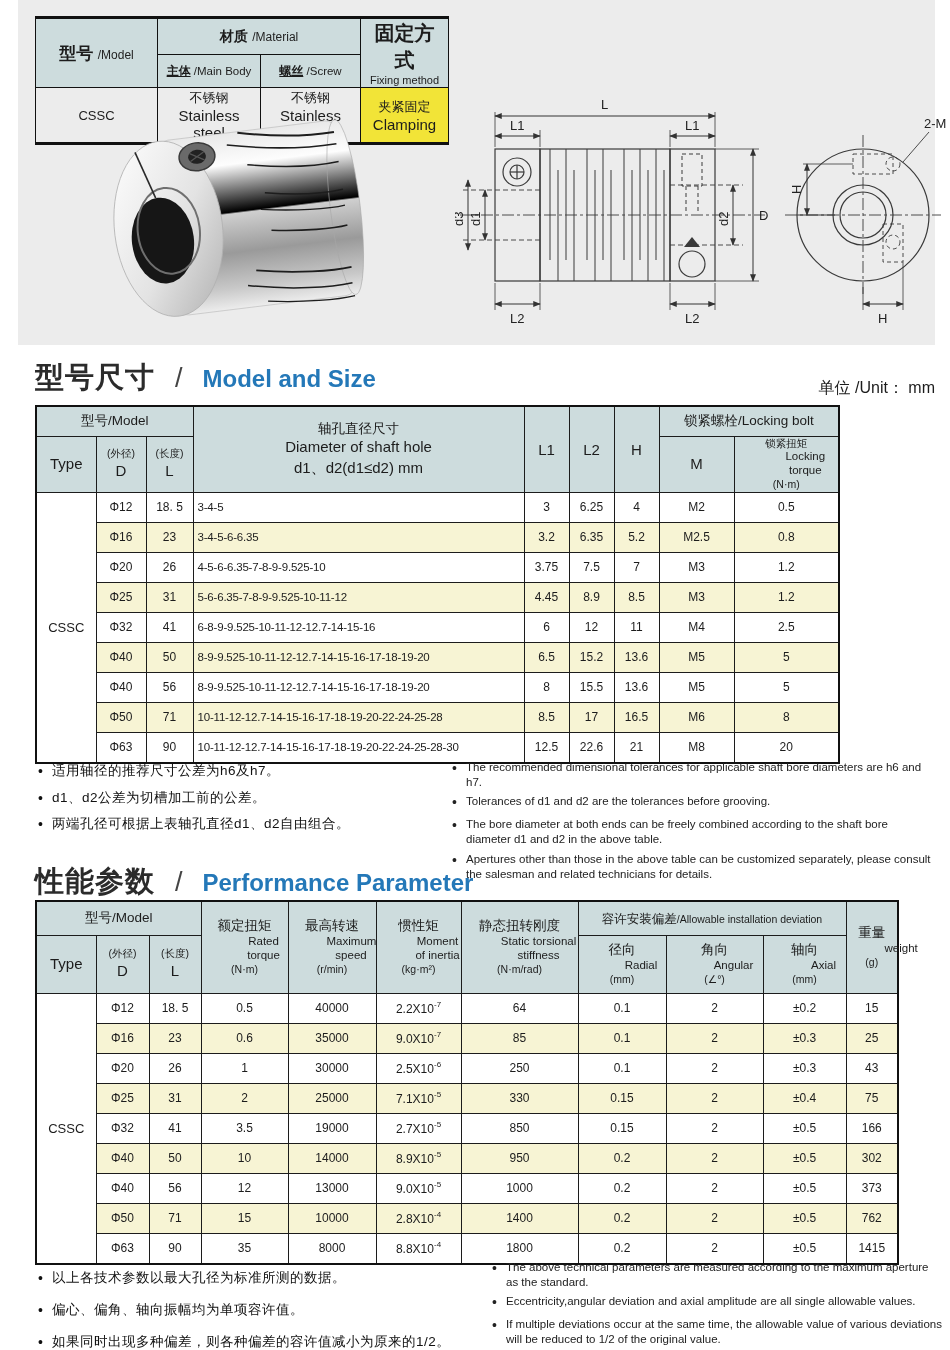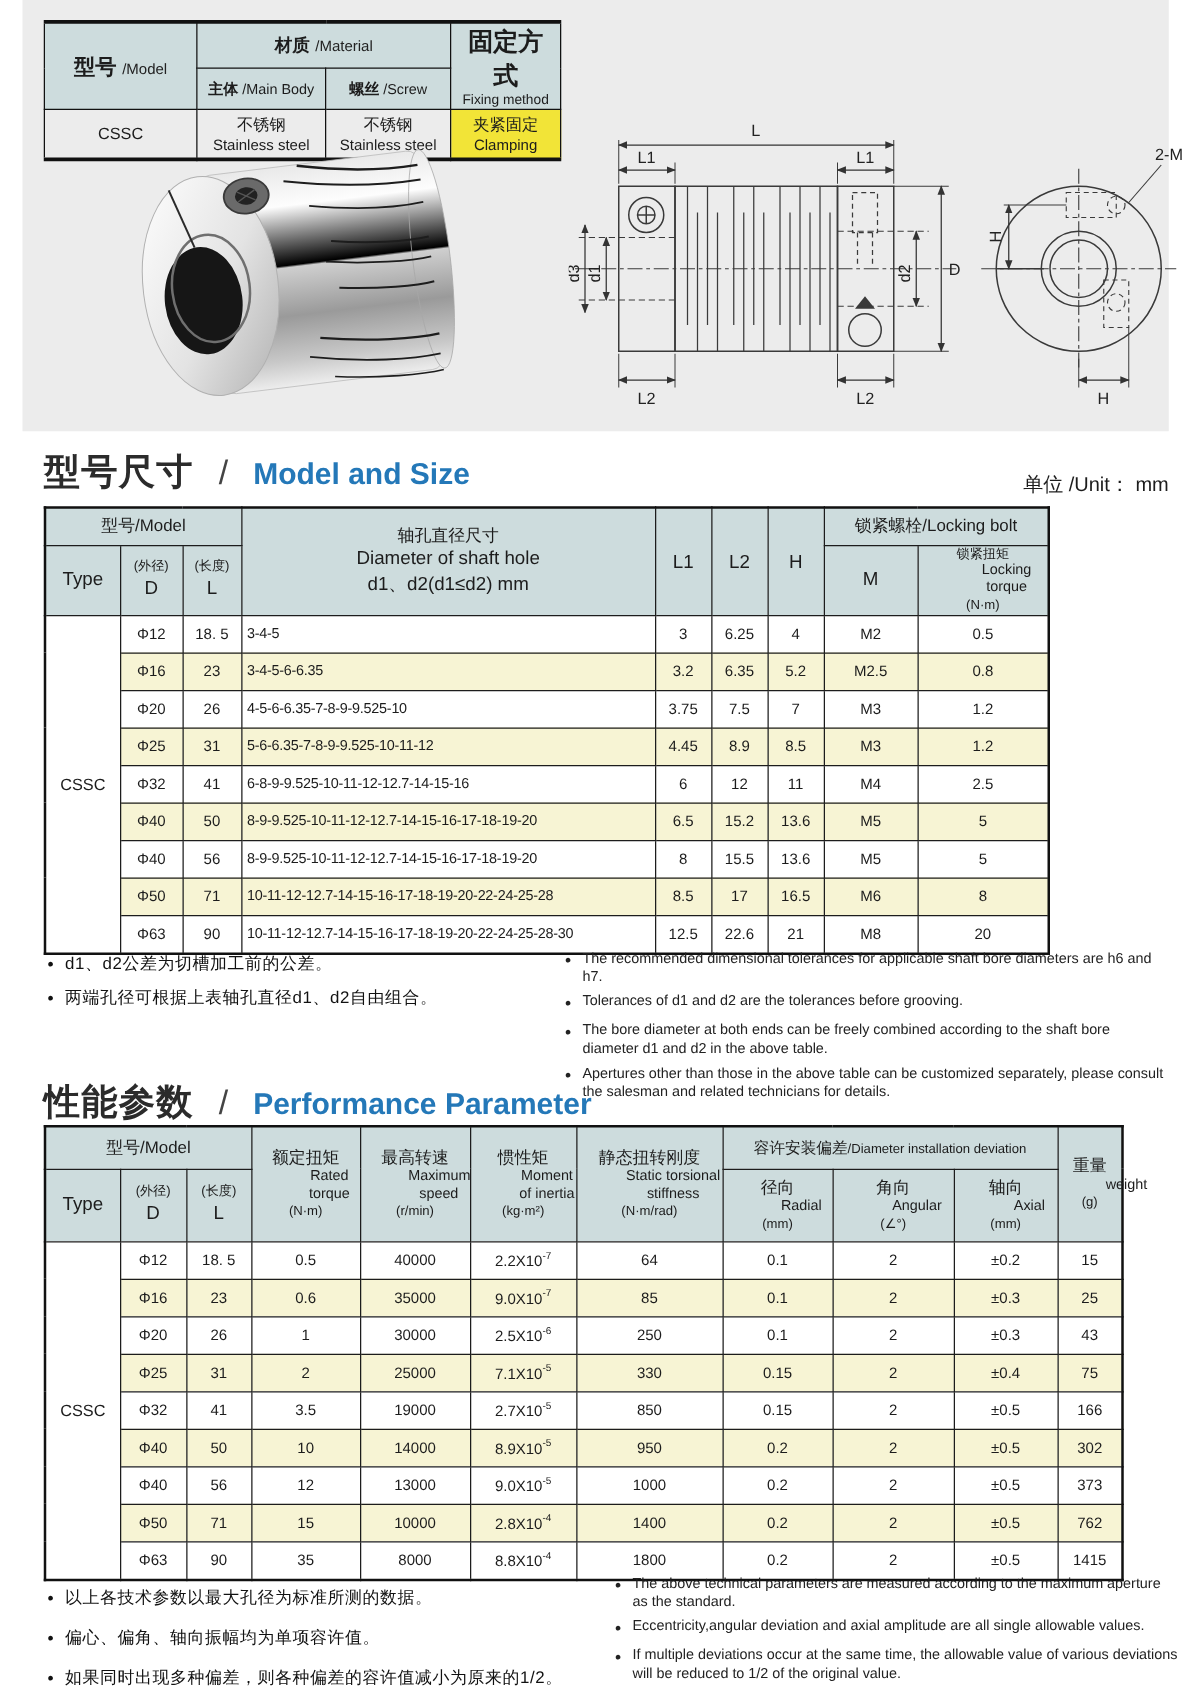--- a/index.html
+++ b/index.html
@@ -9,23 +9,23 @@
   .hero{position:absolute;left:18px;top:0;width:917px;height:345px;background:#ececec;}
   .info-table{position:absolute;left:17px;top:16px;border-collapse:collapse;table-layout:fixed;
               border-top:3px solid #111;border-bottom:3px solid #111;}
   .info-table td{border:1.5px solid #111;text-align:center;vertical-align:middle;padding:1px 4px;}
   .info-table tr.hrow td{background:#cddcdd;}
   .info-table td.fix-h,.info-table td.fix-b{background:#f2e437;}
   .info-table .big-cn{font-size:17px;font-weight:bold;}
   .info-table .mid-cn{font-size:14px;font-weight:bold;}
   .info-table .sm-en{font-size:12px;color:#222;}
   .info-table .sub{font-size:11.5px;}
-  .info-table .sub b{font-size:12px;}
+  .info-table .sub b{font-size:12px;text-decoration:underline;}
   .info-table .body-cn{font-size:13px;}
-  .info-table .body-en{font-size:12px;}
+  .info-table .body-en{font-size:15px;}
   .hero svg text{font-family:"Liberation Sans",sans-serif;}
   .photo{position:absolute;left:22px;top:100px;}
   .drawing{position:absolute;left:437px;top:92px;}
   
   .sec-title{position:absolute;display:flex;align-items:baseline;gap:20px;white-space:nowrap;}
   .sec-title .cn{font-size:29px;font-weight:bold;color:#2b2b2b;letter-spacing:1px;}
   .sec-title .sl{font-size:27px;color:#444;}
   .sec-title .en{font-size:24px;color:#2478b8;font-weight:600;}
   .unit-label{position:absolute;font-size:16px;color:#1c1c1c;}
   
@@ -407,20 +407,21 @@
           <td>12.5</td>
           <td>22.6</td>
           <td>21</td>
           <td>M8</td>
           <td>20</td>
         </tr>
       </tbody>
   </table>
 
   <div class="notes cn" style="left:38px;top:758px;width:410px;">
+    <div class="note">适用轴径的推荐尺寸公差为h6及h7。</div>
     <div class="note">d1、d2公差为切槽加工前的公差。</div>
     <div class="note">两端孔径可根据上表轴孔直径d1、d2自由组合。</div>
   </div>
   <div class="notes en" style="left:452px;top:760px;width:482px;">
     <div class="note">The recommended dimensional tolerances for applicable shaft bore diameters are h6 and h7.</div>
     <div class="note">Tolerances of d1 and d2 are the tolerances before grooving.</div>
     <div class="note">The bore diameter at both ends can be freely combined according to the shaft bore diameter d1 and d2 in the above table.</div>
     <div class="note">Apertures other than those in the above table can be customized separately, please consult the salesman and related technicians for details.</div>
   </div>
 
@@ -463,21 +464,21 @@
           <span class="h-cn">惯性矩</span>
           <span class="h-en">Moment of inertia</span>
           <span class="h-unit">(kg·m²)</span>
         </th>
         <th rowspan="2">
           <span class="h-cn">静态扭转刚度</span>
           <span class="h-en">Static torsional stiffness</span>
           <span class="h-unit">(N·m/rad)</span>
         </th>
         <th colspan="3">
-          <span style="font-size:12.5px;">容许安装偏差</span><span style="font-size:10.5px;">/Diameter installation deviation</span>
+          <span style="font-size:12.5px;">容许安装偏差</span><span style="font-size:10.5px;">/Allowable installation deviation</span>
         </th>
         <th rowspan="2">
           <span class="h-cn">重量</span>
           <span class="h-en">weight</span>
           <span class="h-unit">(g)</span>
         </th>
       </tr>
       <tr style="height:58px;">
         <th>
             <span class="h-big">Type</span>

